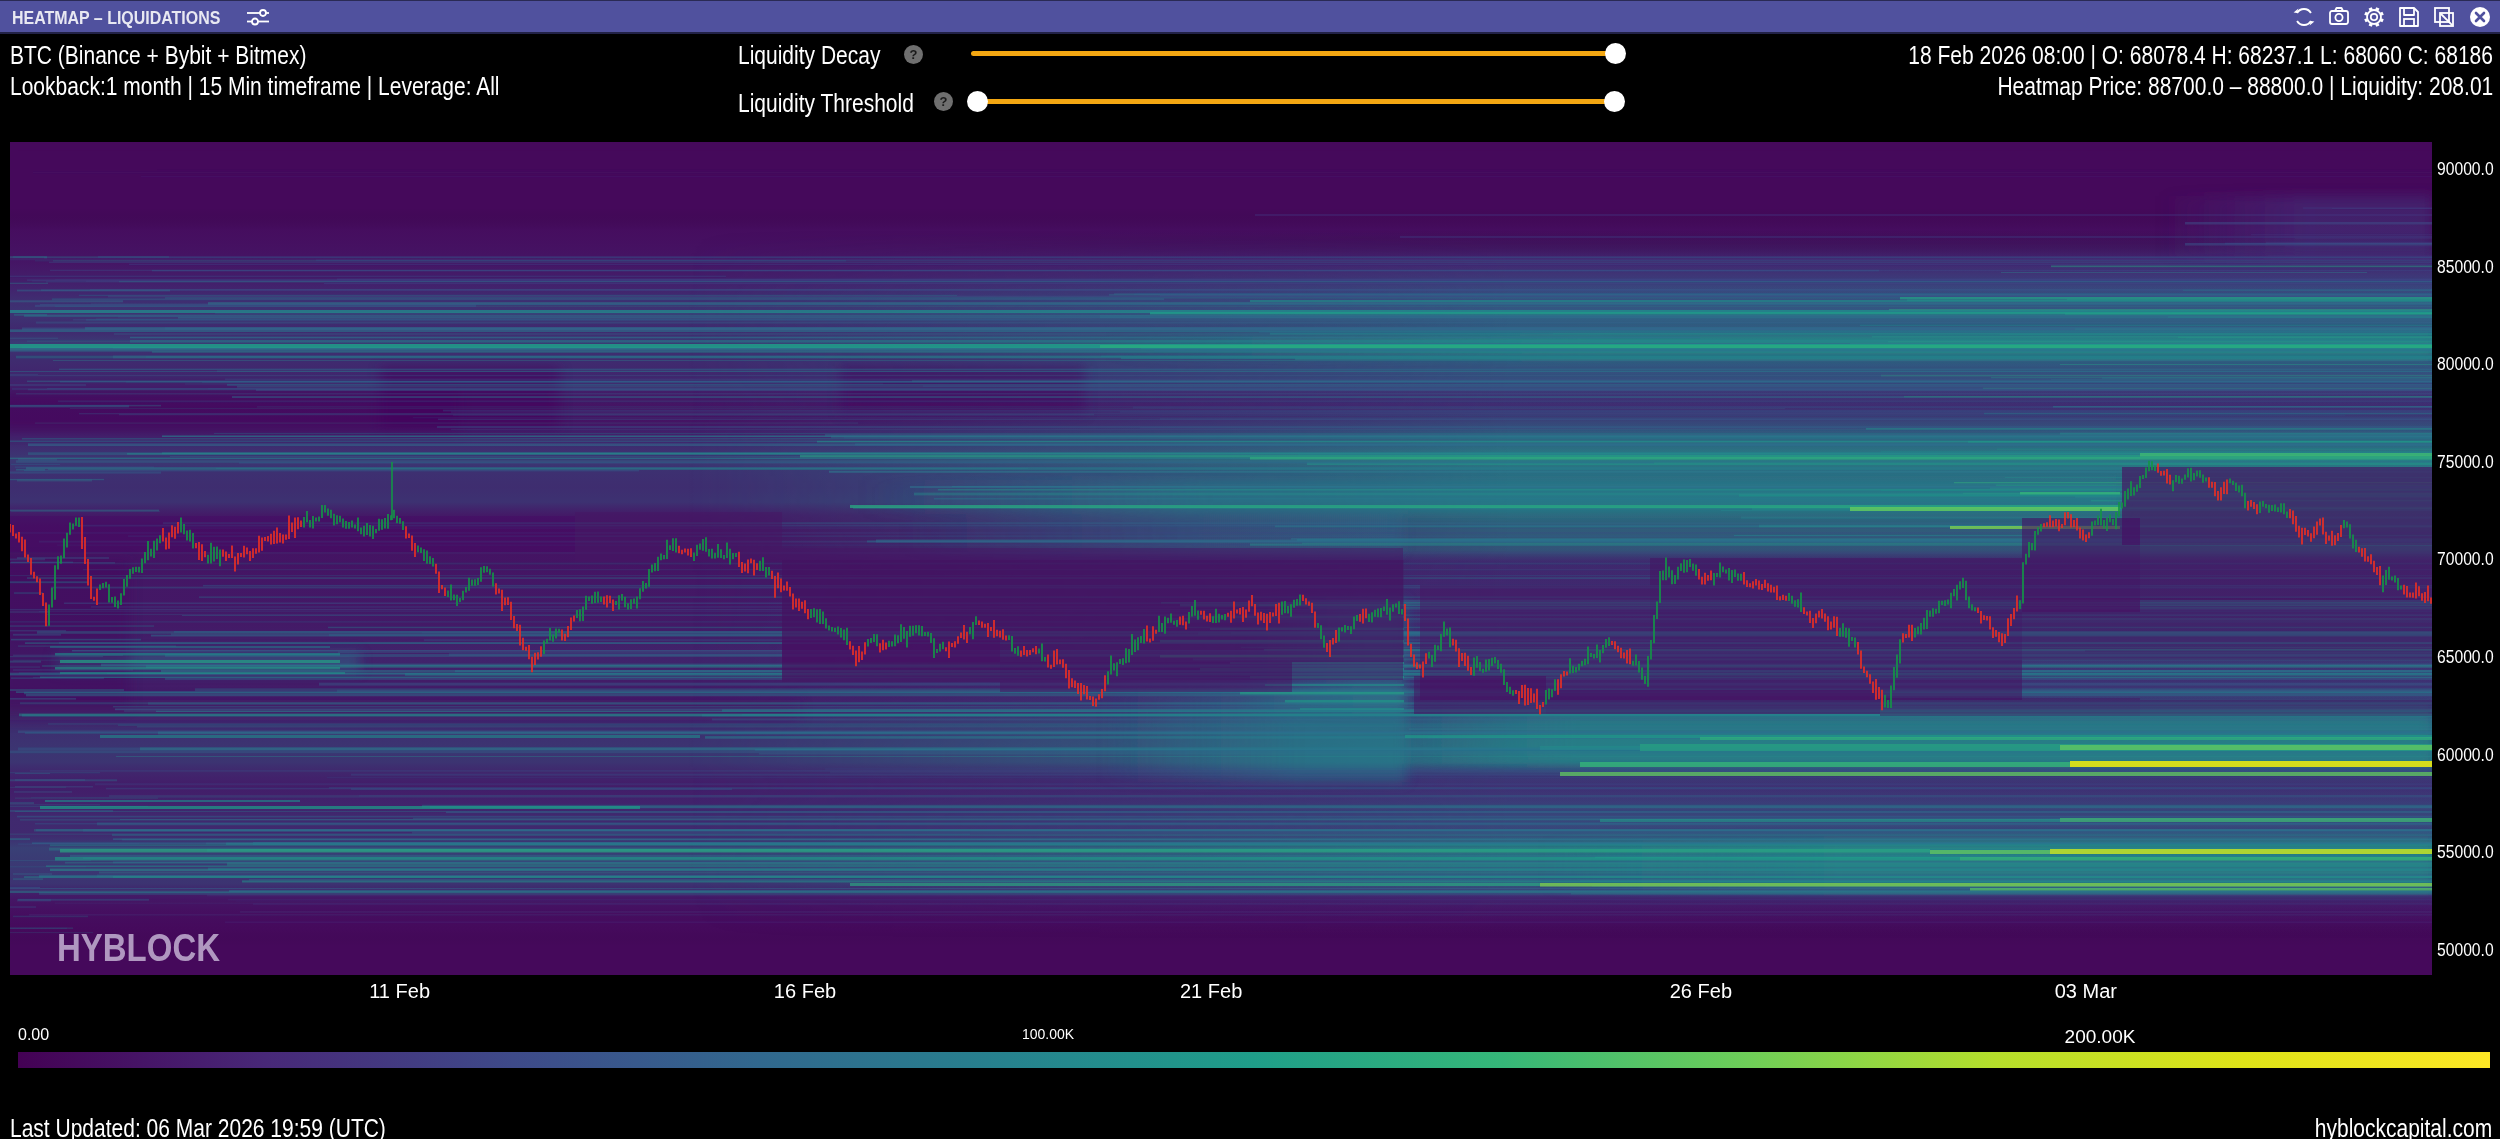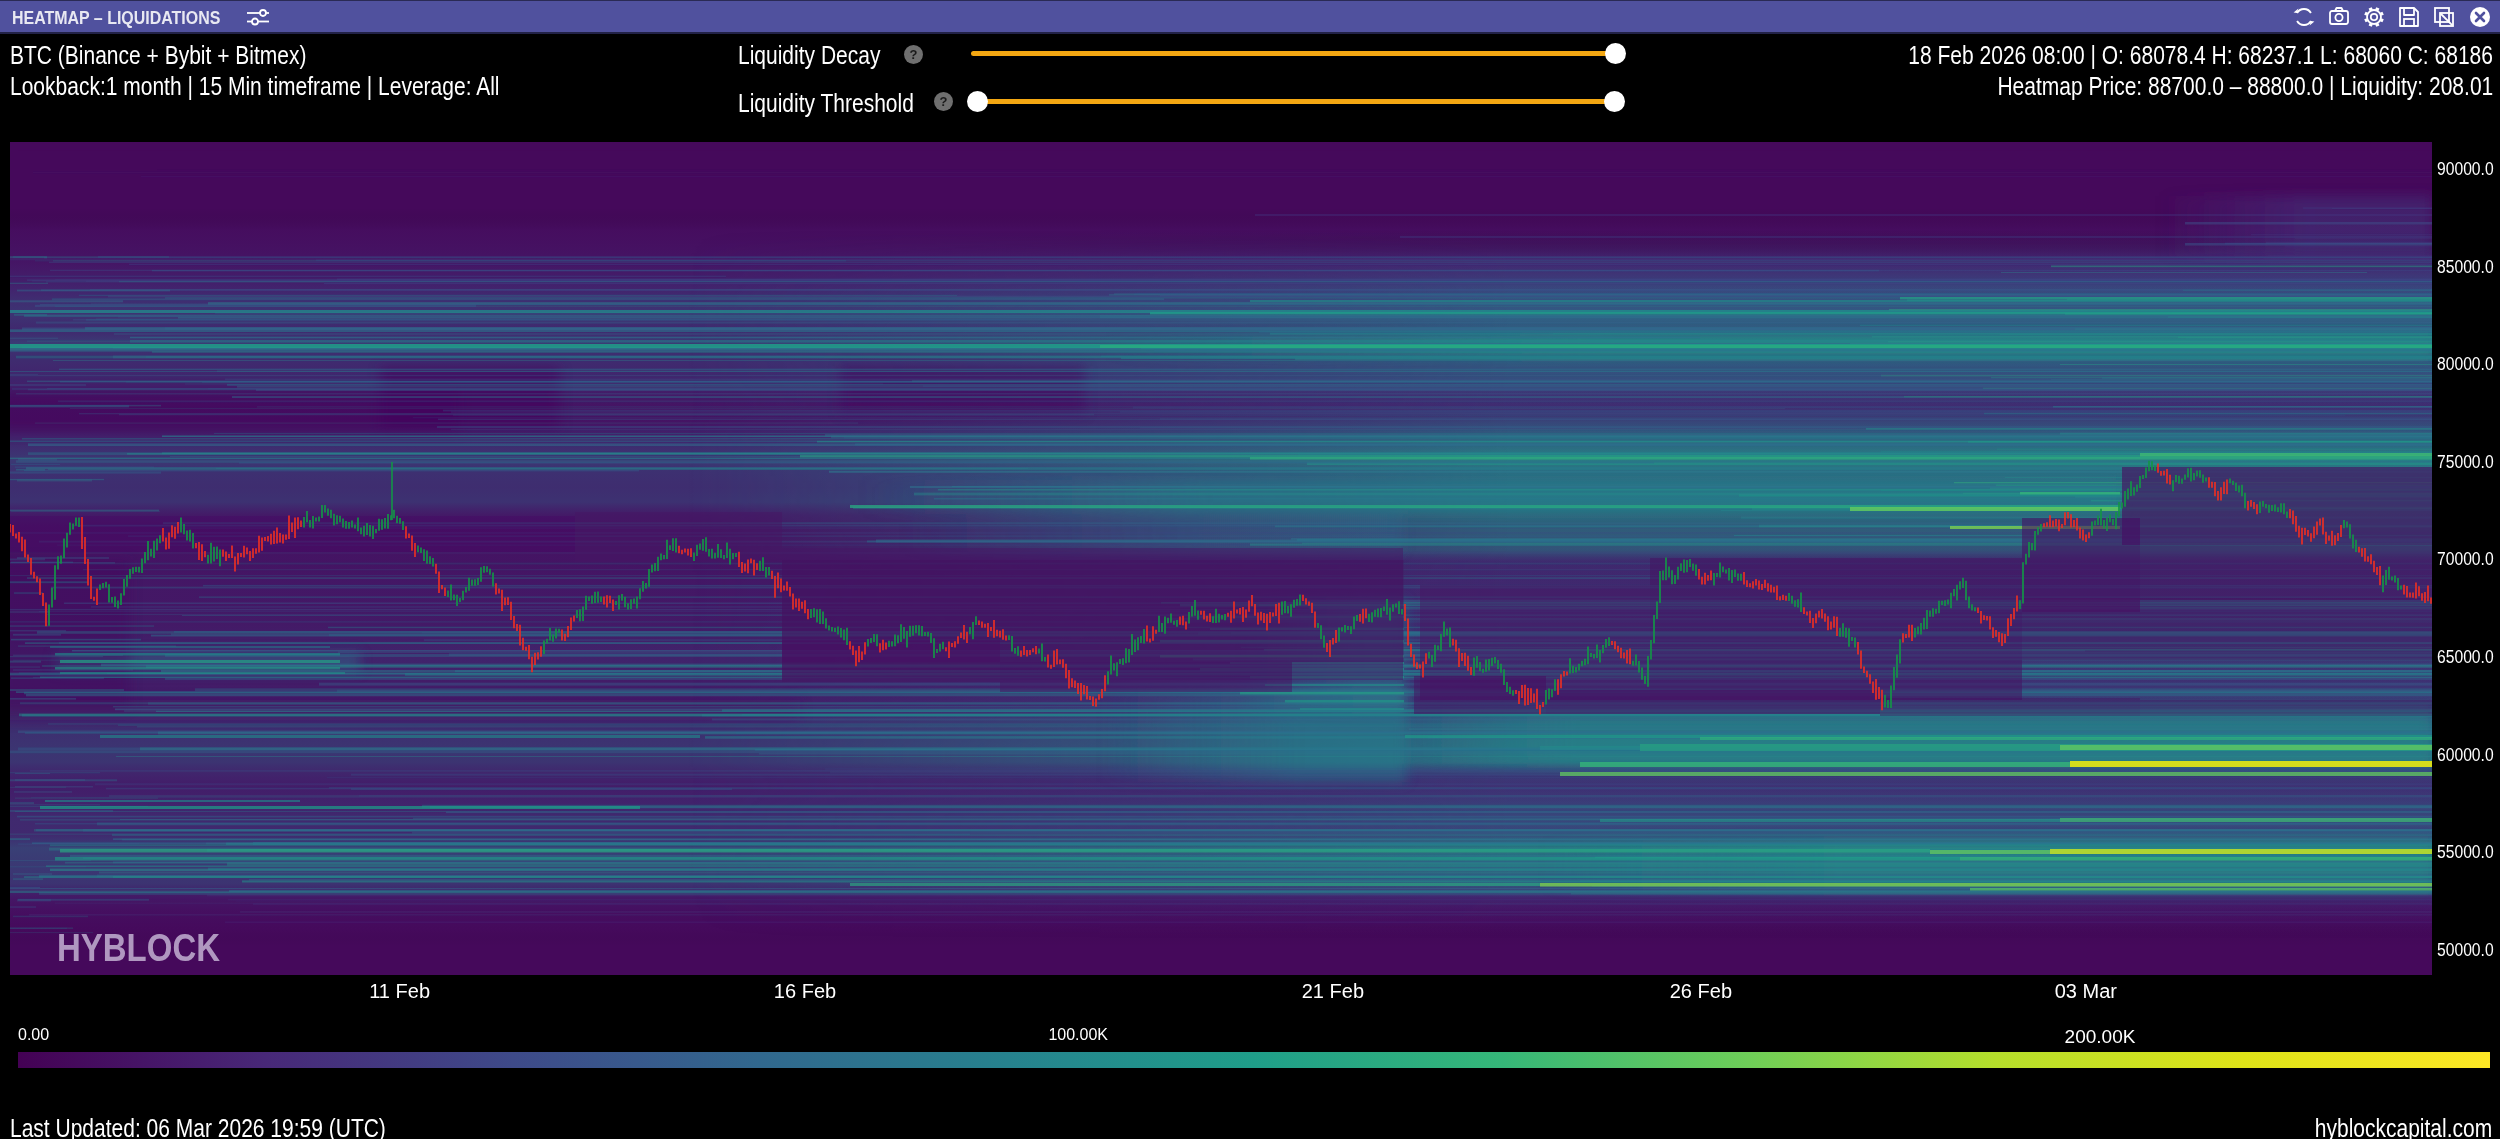--- a/index.html
+++ b/index.html
@@ -1574,20 +1574,20 @@
 <div style="position:absolute;left:2437px;top:257px;font-size:18px;color:#fff;transform:scaleX(0.87);transform-origin:0 50%">85000.0</div>
 <div style="position:absolute;left:2437px;top:354px;font-size:18px;color:#fff;transform:scaleX(0.87);transform-origin:0 50%">80000.0</div>
 <div style="position:absolute;left:2437px;top:452px;font-size:18px;color:#fff;transform:scaleX(0.87);transform-origin:0 50%">75000.0</div>
 <div style="position:absolute;left:2437px;top:549px;font-size:18px;color:#fff;transform:scaleX(0.87);transform-origin:0 50%">70000.0</div>
 <div style="position:absolute;left:2437px;top:647px;font-size:18px;color:#fff;transform:scaleX(0.87);transform-origin:0 50%">65000.0</div>
 <div style="position:absolute;left:2437px;top:745px;font-size:18px;color:#fff;transform:scaleX(0.87);transform-origin:0 50%">60000.0</div>
 <div style="position:absolute;left:2437px;top:842px;font-size:18px;color:#fff;transform:scaleX(0.87);transform-origin:0 50%">55000.0</div>
 <div style="position:absolute;left:2437px;top:940px;font-size:18px;color:#fff;transform:scaleX(0.87);transform-origin:0 50%">50000.0</div>
 <div style="position:absolute;left:310px;top:980px;width:120px;text-align:right;font-size:20px;color:#fff">11 Feb</div>
 <div style="position:absolute;left:745px;top:980px;width:120px;text-align:center;font-size:20px;color:#ffffff">16 Feb</div>
-<div style="position:absolute;left:1244px;top:980px;width:120px;text-align:right;font-size:20px;color:#fff">21 Feb</div>
+<div style="position:absolute;left:1180px;top:980px;width:120px;text-align:left;font-size:20px;color:#fff">21 Feb</div>
 <div style="position:absolute;left:1612px;top:980px;width:120px;text-align:right;font-size:20px;color:#fff">26 Feb</div>
 <div style="position:absolute;left:1997px;top:980px;width:120px;text-align:right;font-size:20px;color:#fff">03 Mar</div>
 <div class="abs" style="left:18px;top:1026px;font-size:16px;color:#fff">0.00</div>
-<div class="abs" style="left:988px;top:1026px;width:120px;text-align:right;font-size:16px;color:#fff">100.00K</div>
+<div class="abs" style="left:988px;top:1026px;width:120px;text-align:center;font-size:14px;color:#fff">100.00K</div>
 <div class="abs" style="left:2040px;top:1026px;width:120px;text-align:center;font-size:19px;color:#fff">200.00K</div>
 <div class="abs" style="left:18px;top:1052px;width:2472px;height:16px;background:linear-gradient(to right,#440154 0%,#461466 5%,#482878 10%,#433980 15%,#3e4a89 20%,#38598c 25%,#31688e 30%,#2c758e 35%,#26828e 40%,#22908c 45%,#1f9e89 50%,#2aaa81 55%,#35b779 60%,#52c268 65%,#6ece58 70%,#92d642 75%,#b5de2b 80%,#c9e022 85%,#dee318 90%,#ede51e 95%,#fde725 100%)"></div>
 <div class="abs nxl" style="left:10px;top:1114px;font-size:25px;color:#fff">Last Updated: 06 Mar 2026 19:59 (UTC)</div>
 <div class="abs nxr" style="right:8px;top:1114px;font-size:25px;color:#fff">hyblockcapital.com</div>
 </body></html>

